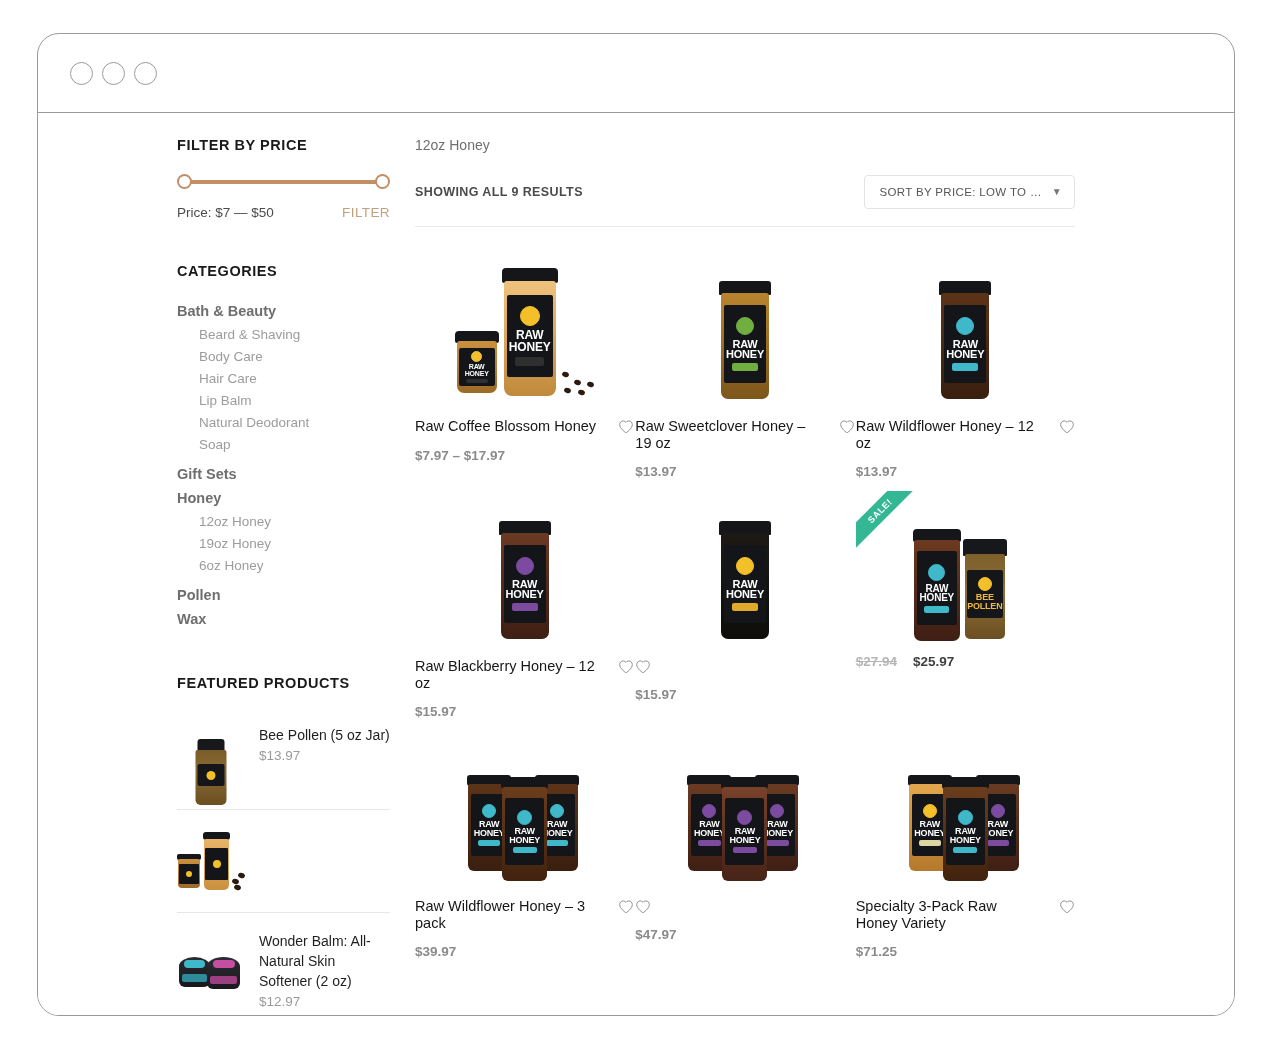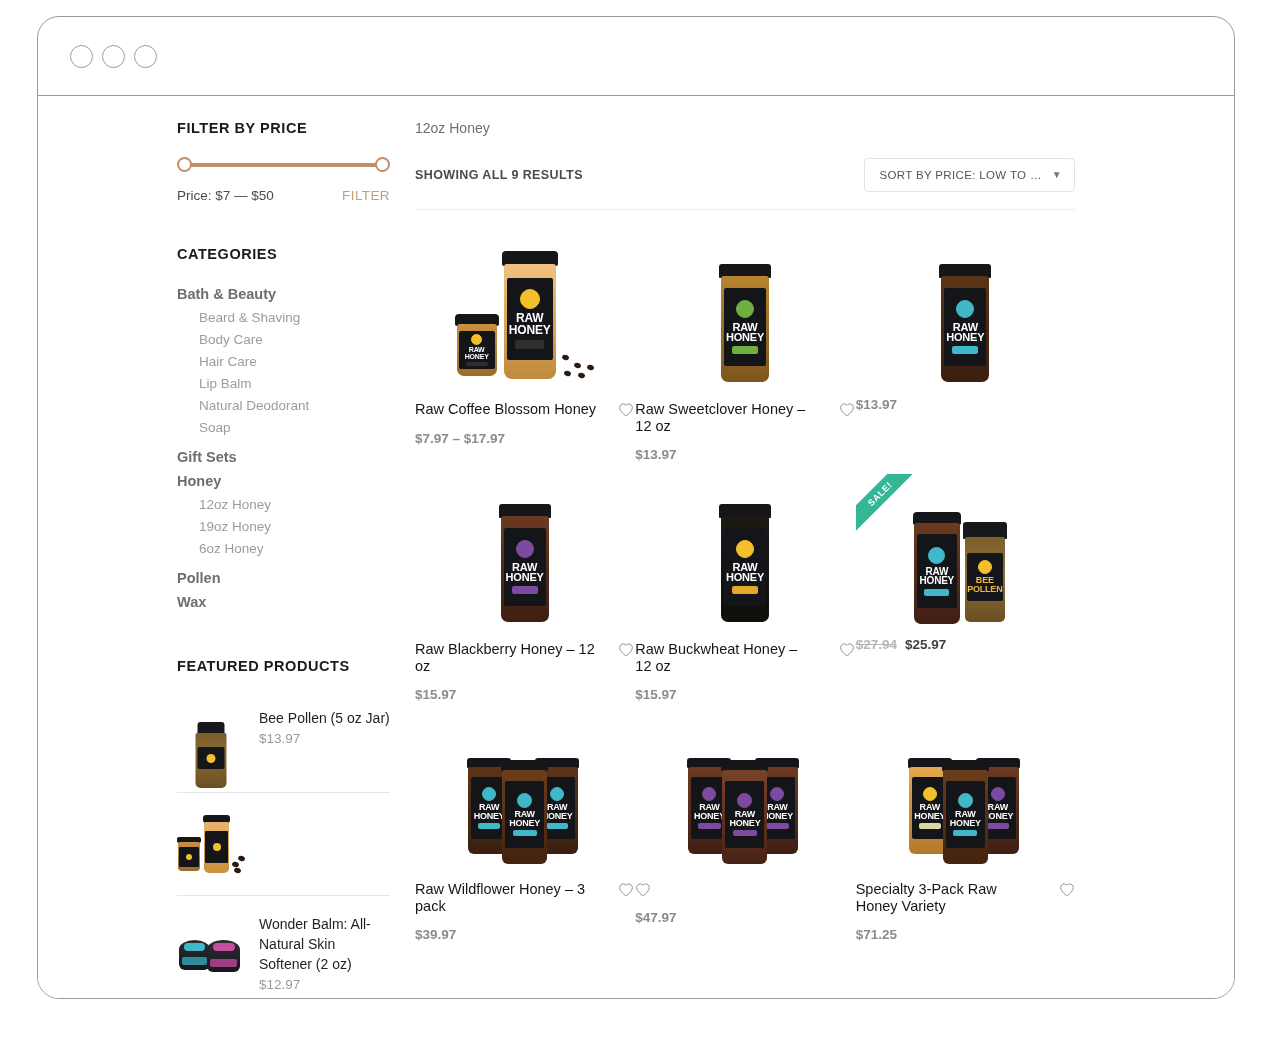--- a/index.html
+++ b/index.html
@@ -4,21 +4,21 @@
 <style>
   * { box-sizing: border-box; margin: 0; padding: 0; }
   html, body {
     width: 1272px; height: 1050px;
     background: #ffffff;
     font-family: "Liberation Sans", sans-serif;
     -webkit-font-smoothing: antialiased;
   }
   .browser-frame {
     position: absolute;
-    left: 37px; top: 16px;
+    left: 37px; top: 33px;
     width: 1198px; height: 983px;
     border: 1.5px solid #9a9a9a;
     border-radius: 22px;
     background: #ffffff;
     overflow: hidden;
   }
   .browser-bar {
     height: 79px;
     border-bottom: 1.5px solid #9a9a9a;
     display: flex; align-items: center;
@@ -149,21 +149,21 @@
     font-weight: 400; max-width: 182px;
   }
   .heart {
     width: 16px; min-width: 16px; height: 15px;
     margin-top: 1px; cursor: pointer;
   }
   .card-price {
     margin-top: 13px; font-size: 13.5px; font-weight: 700; color: #8b8b8b;
   }
   .card-price .del { text-decoration: line-through; color: #b6b6b6; font-weight: 700; }
-  .card-price .ins { color: #3f3f3f; font-weight: 700; margin-left: 8px; }
+  .card-price .ins { color: #3f3f3f; font-weight: 700; margin-left: 16px; }
 
   .sale-badge {
     position: absolute; left: 0; top: 0;
     width: 60px; height: 60px; overflow: hidden; z-index: 5;
   }
   .sale-badge .ribbon {
     position: absolute;
     left: -22px; top: 11px;
     width: 92px; text-align: center;
     transform: rotate(-45deg);
@@ -414,21 +414,21 @@
                 <div style="position:absolute;left:3px;right:3px;top:12px;height:78px;background:#141519;border-radius:2px;
                      display:flex;flex-direction:column;align-items:center;justify-content:center;gap:4px">
                   <div class="bee green" style="width:18px;height:18px"></div>
                   <div class="rawtxt" style="font-size:11px">RAW<br>HONEY</div>
                   <div class="accent" style="height:8px;background:#6fae3f"></div>
                 </div>
               </div>
             </div>
           </div>
           <div class="card-title-row">
-            <div class="card-title">Raw Sweetclover Honey – 12 oz</div>
+            <div class="card-title">Raw Sweetclover Honey – 19 oz</div>
             <svg class="heart" viewBox="0 0 24 22">
                 <path d="M12 20.5S2.5 14.2 2.5 8.1C2.5 4.9 5 2.6 8 2.6c1.9 0 3.3 1 4 2.2.7-1.2 2.1-2.2 4-2.2 3 0 5.5 2.3 5.5 5.5 0 6.1-9.5 12.4-9.5 12.4z" fill="none" stroke="#8a8a8a" stroke-width="1.4"></path>
               </svg>
           </div>
           <div class="card-price">$13.97</div>
         </div>
 
         <div class="card">
           <div class="card-img">
             <div class="jar" style="width:60px;height:120px">
@@ -437,20 +437,26 @@
                    background:linear-gradient(180deg,#5c3418 0%,#4a2913 50%,#3a1f0f 100%)">
                 <div style="position:absolute;left:3px;right:3px;top:12px;height:78px;background:#141519;border-radius:2px;
                      display:flex;flex-direction:column;align-items:center;justify-content:center;gap:4px">
                   <div class="bee teal" style="width:18px;height:18px"></div>
                   <div class="rawtxt" style="font-size:11px">RAW<br>HONEY</div>
                   <div class="accent" style="height:8px;background:#3fb8c9"></div>
                 </div>
               </div>
             </div>
           </div>
+          <div class="card-title-row">
+            <div class="card-title">Raw Wildflower Honey – 12 oz</div>
+            <svg class="heart" viewBox="0 0 24 22">
+                <path d="M12 20.5S2.5 14.2 2.5 8.1C2.5 4.9 5 2.6 8 2.6c1.9 0 3.3 1 4 2.2.7-1.2 2.1-2.2 4-2.2 3 0 5.5 2.3 5.5 5.5 0 6.1-9.5 12.4-9.5 12.4z" fill="none" stroke="#8a8a8a" stroke-width="1.4"></path>
+              </svg>
+          </div>
           <div class="card-price">$13.97</div>
         </div>
 
         <div class="card">
           <div class="card-img">
             <div class="jar" style="width:60px;height:120px">
               <div class="lid" style="width:52px;height:14px"></div>
               <div class="body" style="top:12px;width:48px;height:106px;
                    background:linear-gradient(180deg,#6b3a22 0%,#53291a 50%,#3f1f14 100%)">
                 <div style="position:absolute;left:3px;right:3px;top:12px;height:78px;background:#141519;border-radius:2px;
@@ -480,21 +486,20 @@
                 <div style="position:absolute;left:3px;right:3px;top:12px;height:78px;background:#141519;border-radius:2px;
                      display:flex;flex-direction:column;align-items:center;justify-content:center;gap:4px">
                   <div class="bee" style="width:18px;height:18px"></div>
                   <div class="rawtxt" style="font-size:11px">RAW<br>HONEY</div>
                   <div class="accent" style="height:8px;background:#e0a92c"></div>
                 </div>
               </div>
             </div>
           </div>
           <div class="card-title-row">
-            <div class="card-title">Raw Buckwheat Honey – 12 oz</div>
             <svg class="heart" viewBox="0 0 24 22">
                 <path d="M12 20.5S2.5 14.2 2.5 8.1C2.5 4.9 5 2.6 8 2.6c1.9 0 3.3 1 4 2.2.7-1.2 2.1-2.2 4-2.2 3 0 5.5 2.3 5.5 5.5 0 6.1-9.5 12.4-9.5 12.4z" fill="none" stroke="#8a8a8a" stroke-width="1.4"></path>
               </svg>
           </div>
           <div class="card-price">$15.97</div>
         </div>
 
         <div class="card">
           <div class="card-img">
             <div class="sale-badge">

